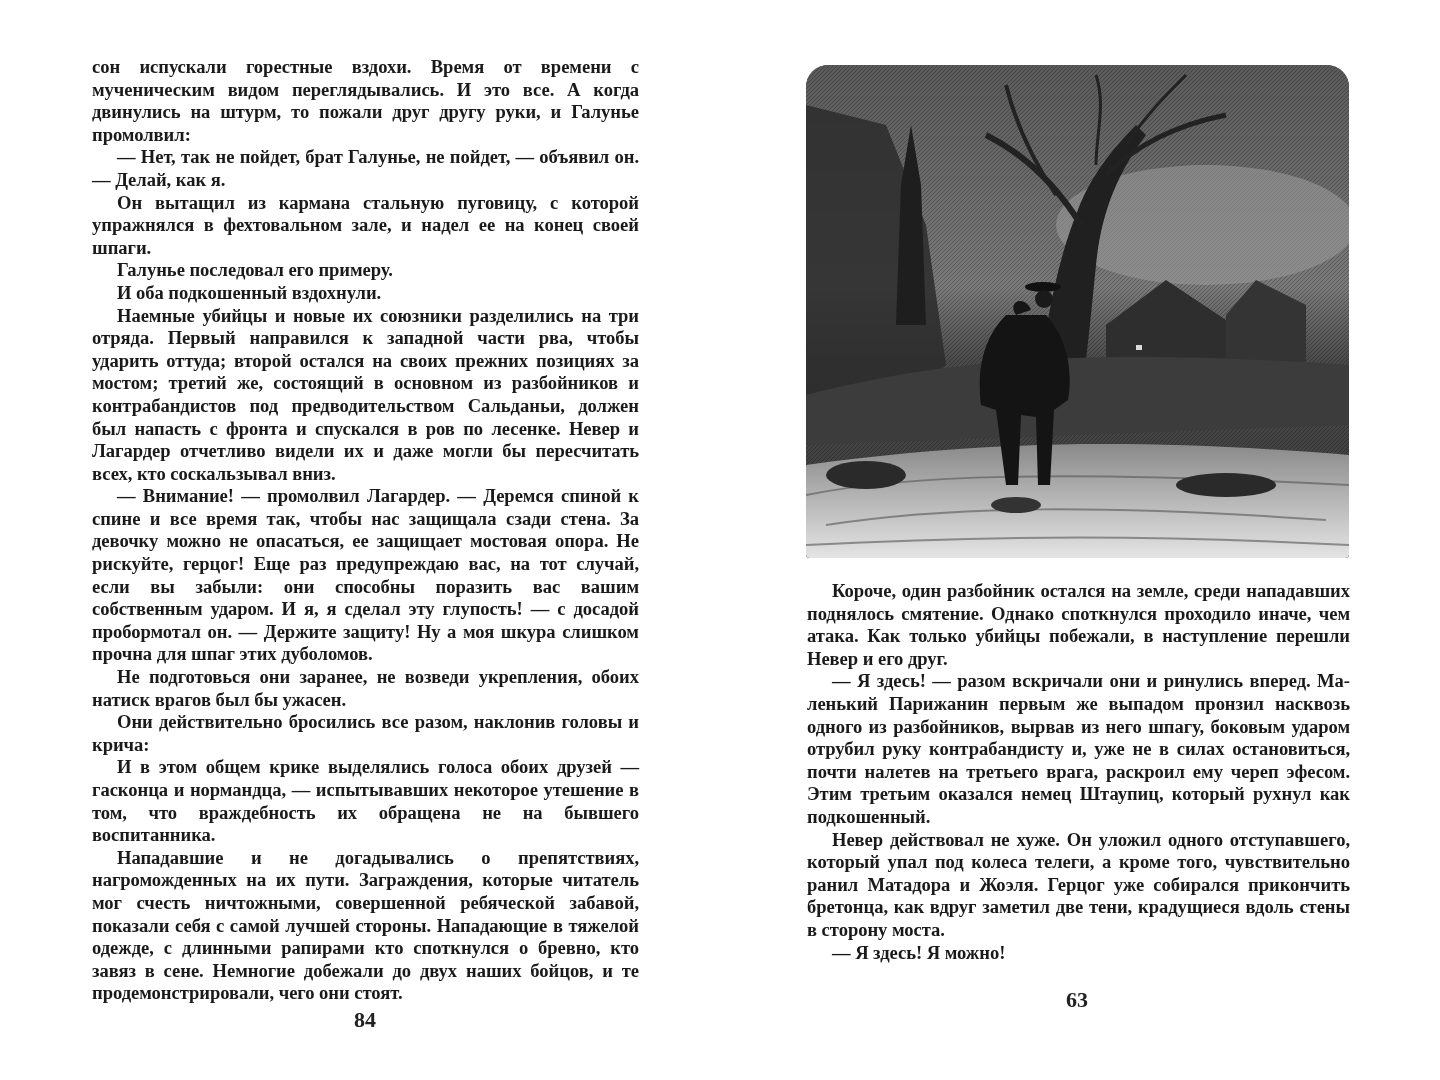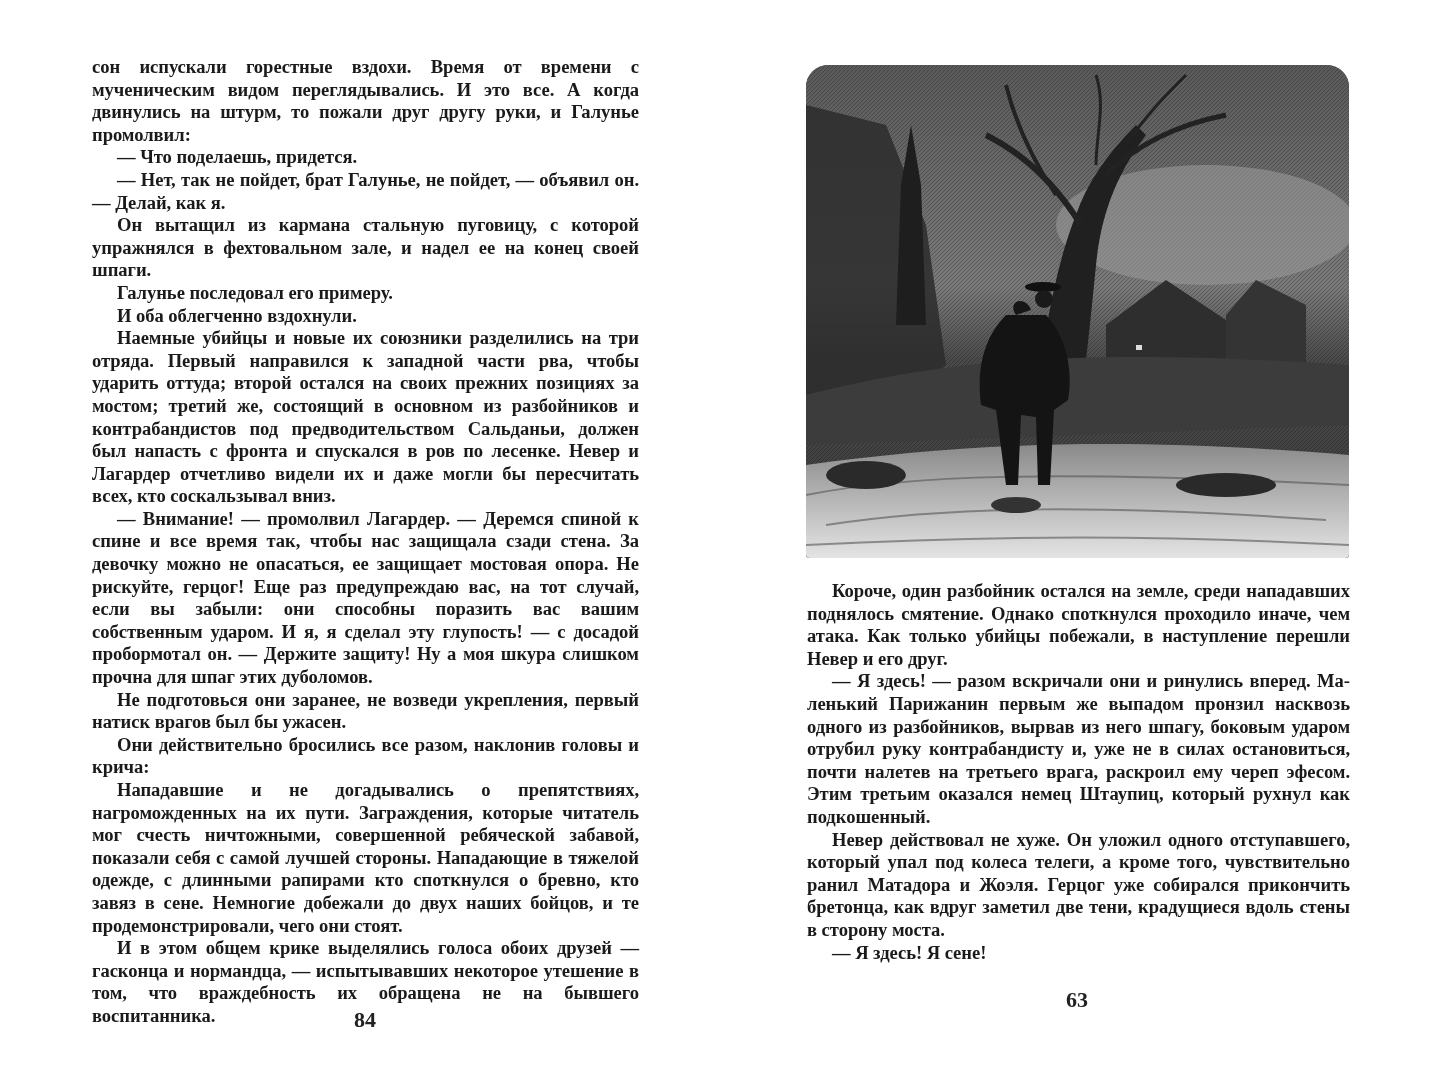--- a/index.html
+++ b/index.html
@@ -29,31 +29,30 @@
     border-radius: 22px 22px 4px 4px; overflow: hidden; background: #555;
   }
   .illustration svg { display: block; width: 100%; height: 100%; }
 </style>
 </head>
 <body>
 
 <div class="page page-left">
   <div class="col col-left">
     <p class="cont">сон испускали горестные вздохи. Время от времени с мученическим видом переглядывались. И это все. А когда двинулись на штурм, то пожали друг другу руки, и Галунье промолвил:</p>
-    <p>— Что поделаешь, придется.</p>
     <p>— Нет, так не пойдет, брат Галунье, не пойдет, — объявил он. — Делай, как я.</p>
     <p>Он вытащил из кармана стальную пуговицу, с которой упраж­нялся в фехтовальном зале, и надел ее на конец своей шпаги.</p>
     <p>Галунье последовал его примеру.</p>
-    <p>И оба облегченно вздохнули.</p>
+    <p>И оба подкошенный вздохнули.</p>
     <p>Наемные убийцы и новые их союзники разделились на три от­ряда. Первый направился к западной части рва, чтобы ударить от­туда; второй остался на своих прежних позициях за мостом; третий же, состоящий в основном из разбойников и контрабандистов под предводительством Сальданьи, должен был напасть с фронта и спускался в ров по лесенке. Невер и Лагардер отчетливо видели их и даже могли бы пересчитать всех, кто соскальзывал вниз.</p>
     <p>— Внимание! — промолвил Лагардер. — Деремся спиной к спи­не и все время так, чтобы нас защищала сзади стена. За девочку можно не опасаться, ее защищает мостовая опора. Не рискуйте, герцог! Еще раз предупреждаю вас, на тот случай, если вы забыли: они способны поразить вас вашим собственным ударом. И я, я сде­лал эту глупость! — с досадой пробормотал он. — Держите защи­ту! Ну а моя шкура слишком прочна для шпаг этих дуболомов.</p>
-    <p>Не подготовься они заранее, не возведи укрепления, первый натиск врагов был бы ужасен.</p>
+    <p>Не подготовься они заранее, не возведи укрепления, обоих натиск врагов был бы ужасен.</p>
     <p>Они действительно бросились все разом, наклонив головы и крича:</p>
+    <p>И в этом общем крике выделялись голоса обоих друзей — гас­конца и нормандца, — испытывавших некоторое утешение в том, что враждебность их обращена не на бывшего воспитанника.</p>
     <p>Нападавшие и не догадывались о препятствиях, нагроможден­ных на их пути. Заграждения, которые читатель мог счесть ничтож­ными, совершенной ребяческой забавой, показали себя с самой лучшей стороны. Нападающие в тяжелой одежде, с длинными ра­пирами кто споткнулся о бревно, кто завяз в сене. Немногие до­бежали до двух наших бойцов, и те продемонстрировали, чего они стоят.</p>
-    <p>И в этом общем крике выделялись голоса обоих друзей — гас­конца и нормандца, — испытывавших некоторое утешение в том, что враждебность их обращена не на бывшего воспитанника.</p>
   </div>
   <div class="pageno pageno-left">84</div>
 </div>
 
 <div class="page page-right">
   <div class="illustration">
     <svg viewBox="0 0 543 493" preserveAspectRatio="none" xmlns="http://www.w3.org/2000/svg">
       <defs>
         <linearGradient id="sky" x1="0" y1="0" x2="0" y2="1">
           <stop offset="0" stop-color="#5a5a5a"></stop>
@@ -101,16 +100,16 @@
       <path d="M200 250 C180 270 170 300 175 340 L190 345 L200 420 L212 420 L215 350 L230 352 L232 420 L244 420 L248 345 L262 335 C268 300 258 270 240 250 Z" fill="#141414"></path>
       <ellipse cx="237" cy="222" rx="18" ry="5" fill="#111"></ellipse>
       <circle cx="238" cy="234" r="9" fill="#1a1a1a"></circle>
       <path d="M210 250 C200 235 220 230 225 245 Z" fill="#161616"></path>
     </svg>
   </div>
   <div class="col col-right">
     <p>Короче, один разбойник остался на земле, среди нападавших поднялось смятение. Однако споткнулся проходило иначе, чем атака. Как только убийцы побежали, в наступление перешли Не­вер и его друг.</p>
     <p>— Я здесь! — разом вскричали они и ринулись вперед. Ма­ленький Парижанин первым же выпадом пронзил насквозь одно­го из разбойников, вырвав из него шпагу, боковым ударом отрубил руку контрабандисту и, уже не в силах остановиться, почти нале­тев на третьего врага, раскроил ему череп эфесом. Этим третьим оказался немец Штаупиц, который рухнул как подкошенный.</p>
     <p>Невер действовал не хуже. Он уложил одного отступавшего, который упал под колеса телеги, а кроме того, чувствительно ра­нил Матадора и Жоэля. Герцог уже собирался прикончить брето­нца, как вдруг заметил две тени, крадущиеся вдоль стены в сторону моста.</p>
-    <p>— Я здесь! Я сене!</p>
+    <p>— Я здесь! Я можно!</p>
   </div>
   <div class="pageno pageno-right">63</div>
 </div>
 
 </body></html>

